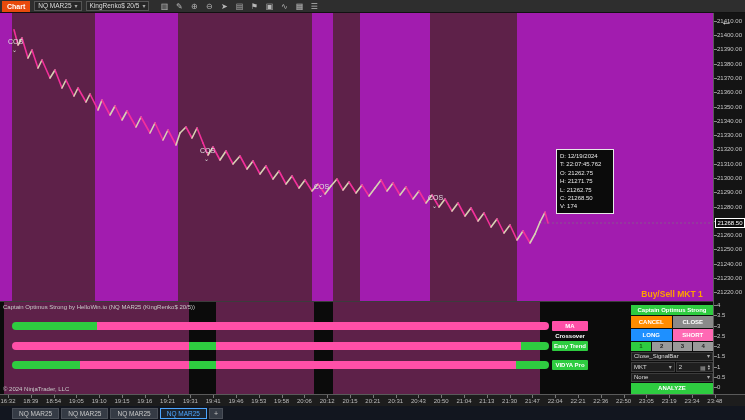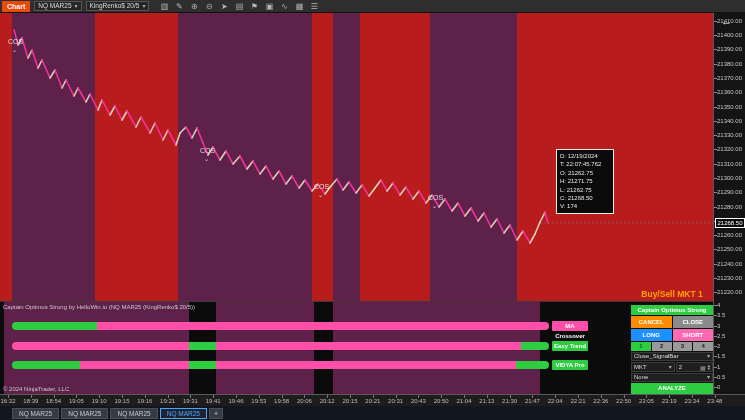--- a/index.html
+++ b/index.html
@@ -9,21 +9,21 @@
 
   
   .toolbar { position:absolute; top:0; left:0; width:745px; height:13px; background:#2e2e2e; display:flex; align-items:center; gap:4px; padding:0 2px; border-bottom:1px solid #111; z-index:30; }
   .chart-badge { background:#e84a0c; color:#fff; font-size:7px; font-weight:bold; padding:1px 5px; height:11px; line-height:9px; }
   .dd { background:#262626; border:1px solid #555; color:#ddd; font-size:6.5px; height:10px; line-height:8px; padding:0 3px; display:flex; align-items:center; gap:3px; }
   .dd .dd-arrow { color:#aaa; font-size:6px; }
   .tb-icons { display:flex; gap:5px; margin-left:6px; }
   .tb-icon { color:#b8b8b8; font-size:8px; width:10px; text-align:center; line-height:11px; }
 
   
-  .chart-area { position:absolute; top:13px; left:0; width:713px; height:288px; background:#b91c1c; z-index:1; }
+  .chart-area { position:absolute; top:13px; left:0; width:713px; height:288px; background:#a21caf; z-index:1; }
   .data-box { position:absolute; left:556px; top:136px; width:58px; border:1px solid #e8e8e8; background:#0b0b0b; color:#e8e8e8; font-size:6px; line-height:8.4px; padding:2px 3px; z-index:5; }
   .data-box .r { white-space:nowrap; }
   .signal-text { position:absolute; left:630px; top:276px; width:84px; text-align:center; color:#ffa200; font-size:8.5px; font-weight:bold; line-height:11px; z-index:6; }
 
   
   .ind-panel { position:absolute; top:301px; left:0; width:713px; height:93px; background:#0b0b0b; border-top:1px solid #3c3c3c; overflow:hidden; z-index:1; }
   .ind-band, .ch-band { position:absolute; top:0; height:100%; background:#5e2149; }
   .ind-title { position:absolute; left:3px; top:2px; font-size:6px; color:#c9c9c9; z-index:4; white-space:nowrap; }
   .ind-copy { position:absolute; left:3px; bottom:2px; font-size:6px; color:#c9c9c9; z-index:4; }
   .ind-bar { position:absolute; left:12px; width:537px; height:8px; border-radius:4px; overflow:hidden; z-index:3; }

